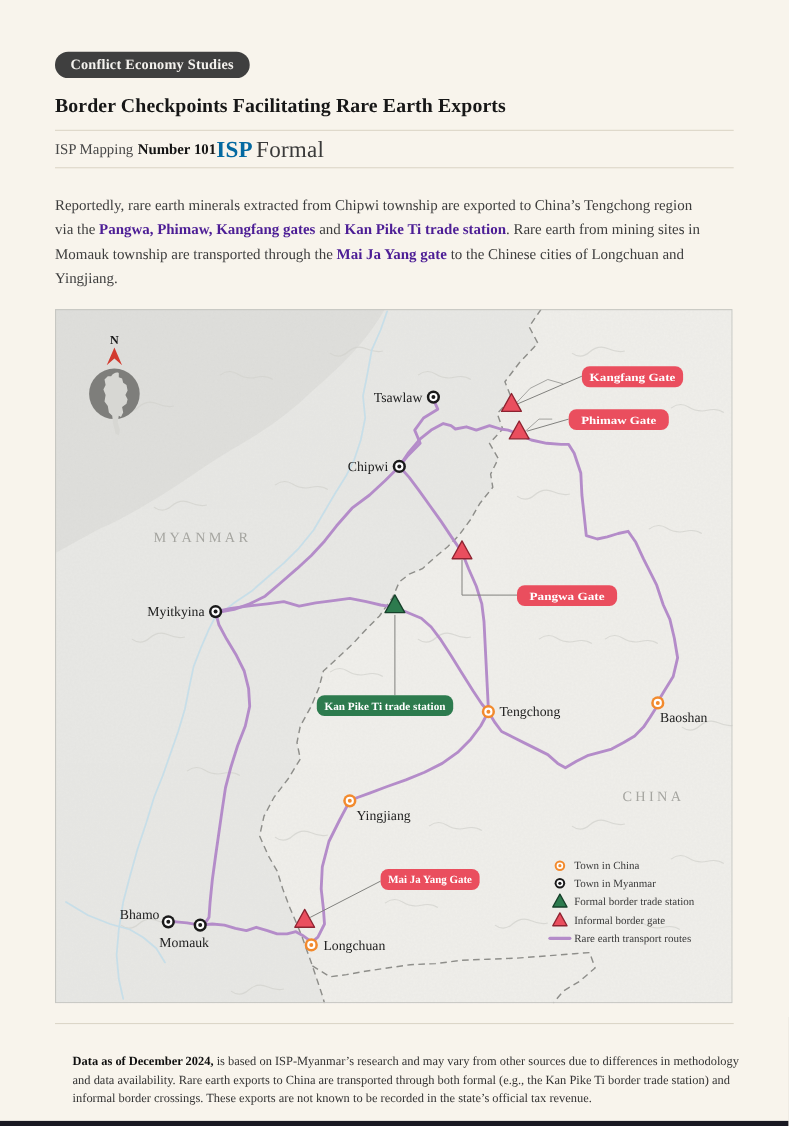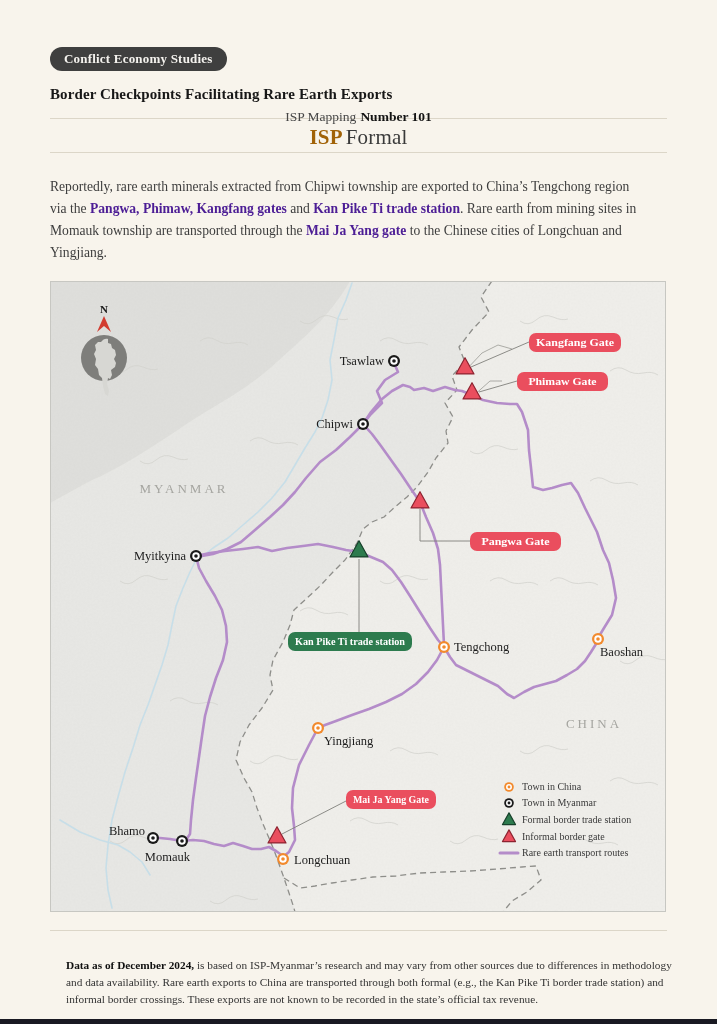--- a/index.html
+++ b/index.html
@@ -1,29 +1,29 @@
 <!DOCTYPE html>
 <html><head>
 <meta charset="utf-8">
 <style>
   html,body{margin:0;padding:0;background:#e9e4da;}
   .page{position:relative;width:717px;height:1024px;background:#f8f4ec;overflow:hidden;
         font-family:Liberation Serif, serif;color:#1f1f1f;margin:0 auto;}
   .chip{position:absolute;left:50px;top:47px;background:#3f3f3f;color:#f4f2ee;
         font-size:13px;font-weight:bold;padding:4px 14px;border-radius:12px;letter-spacing:.2px;}
-  .title{position:absolute;left:50px;top:86px;font-size:15px;font-weight:bold;color:#171717;
+  .title{position:absolute;left:50px;top:86px;font-size:18px;font-weight:bold;color:#171717;
          letter-spacing:.1px;margin:0;}
   .rule{position:absolute;left:50px;width:617px;height:1px;background:#dcd6c8;}
   .r1{top:118px}.r2{top:152px}.r3{top:930px}
   .series-row{position:absolute;left:50px;top:122px;width:617px;height:28px;
-              display:flex;justify-content:flex-end;align-items:center;flex-direction:column;}
+              display:flex;justify-content:flex-start;align-items:center;}
   .series{font-size:13.5px;color:#474747;}
   .series b{color:#141414;margin-left:4px;}
   .logo{font-size:21px;color:#3a3a3a;letter-spacing:.2px;}
-  .logo .isp{font-weight:bold;color:#a16207;margin-right:3px;}
+  .logo .isp{font-weight:bold;color:#0369a1;margin-right:3px;}
   .intro{position:absolute;left:50px;top:176px;width:592px;font-size:13.6px;
          line-height:1.62;color:#3d3d3d;margin:0;}
   .intro b{color:#4c1d95;}
   #mapwrap{position:absolute;left:50px;top:281px;width:616px;height:631px;}
   .footer{position:absolute;left:50px;top:941px;width:620px;font-size:11.3px;
           line-height:1.5;color:#333;margin:16px;}
   .footer b{color:#101010;}
   .bottombar{position:absolute;left:0;bottom:0;width:717px;height:5px;background:#191922;}
 </style>
 </head>

